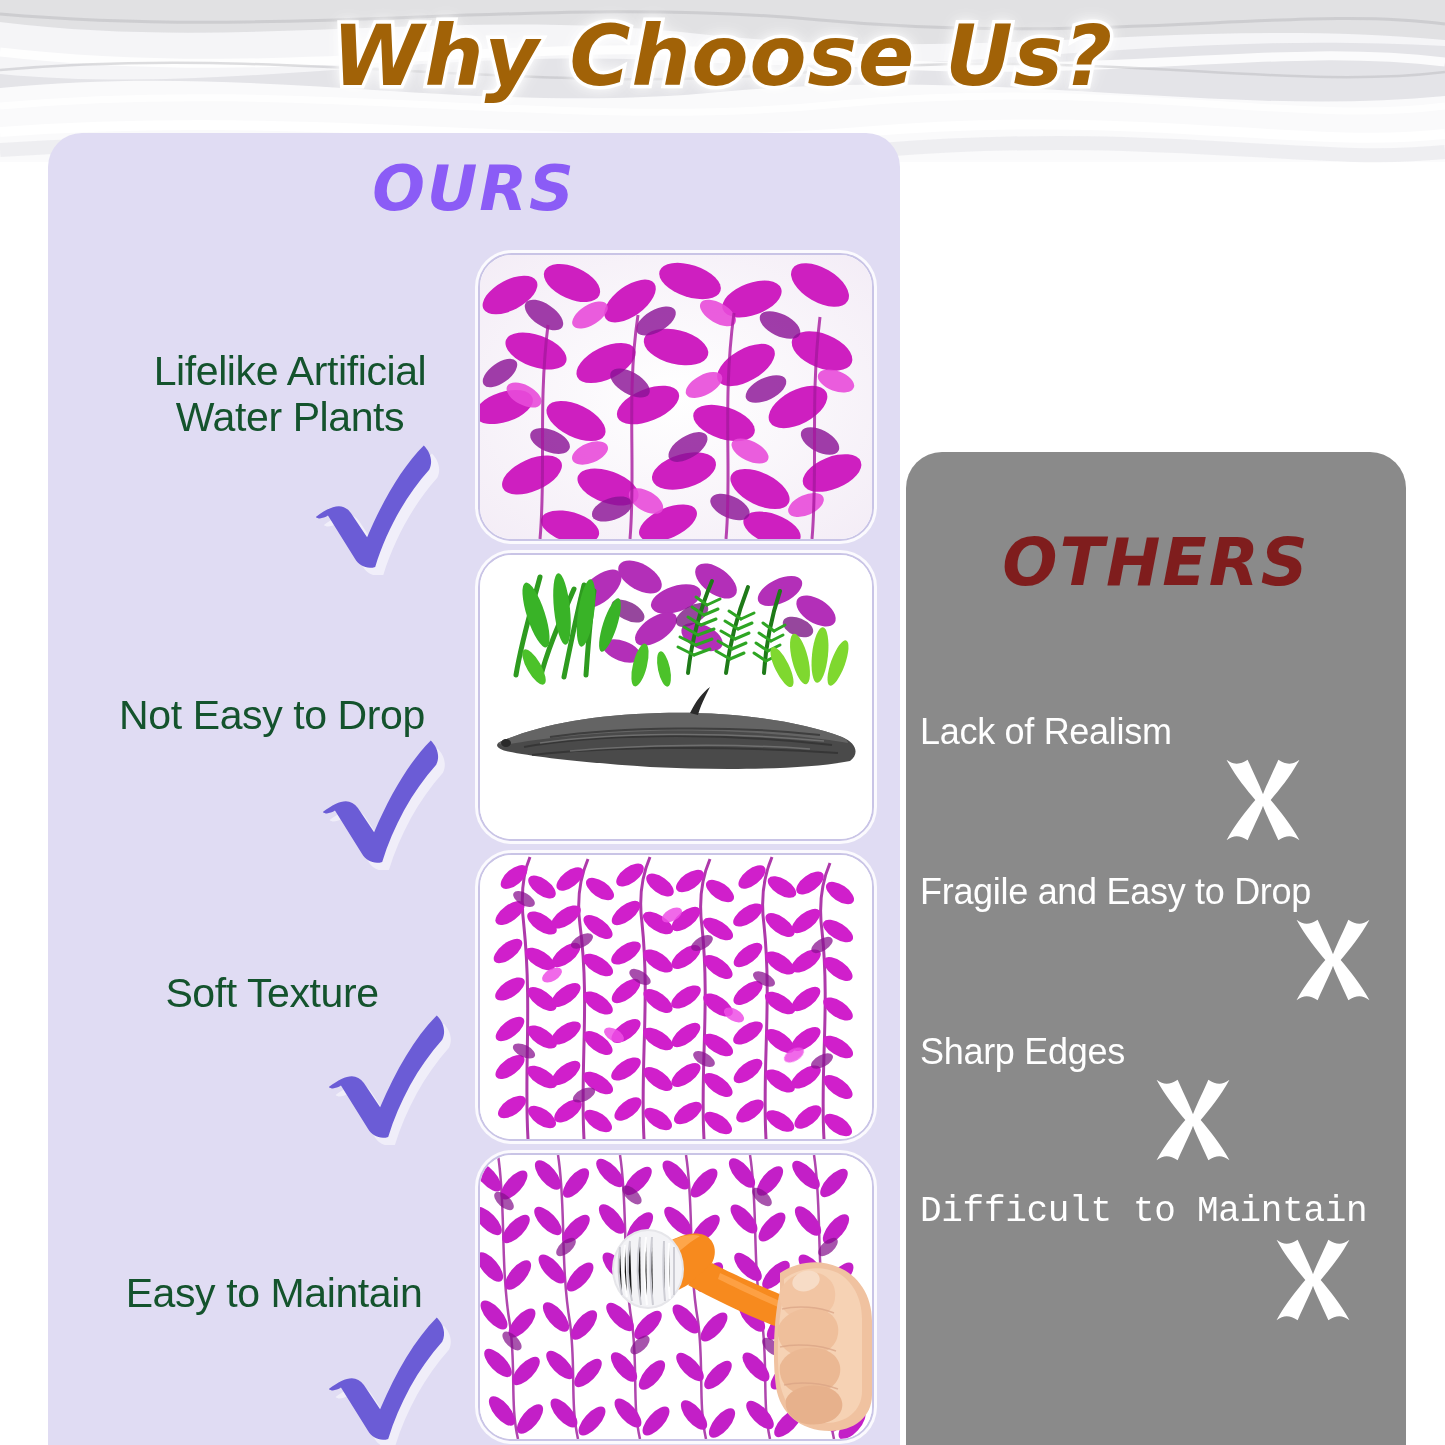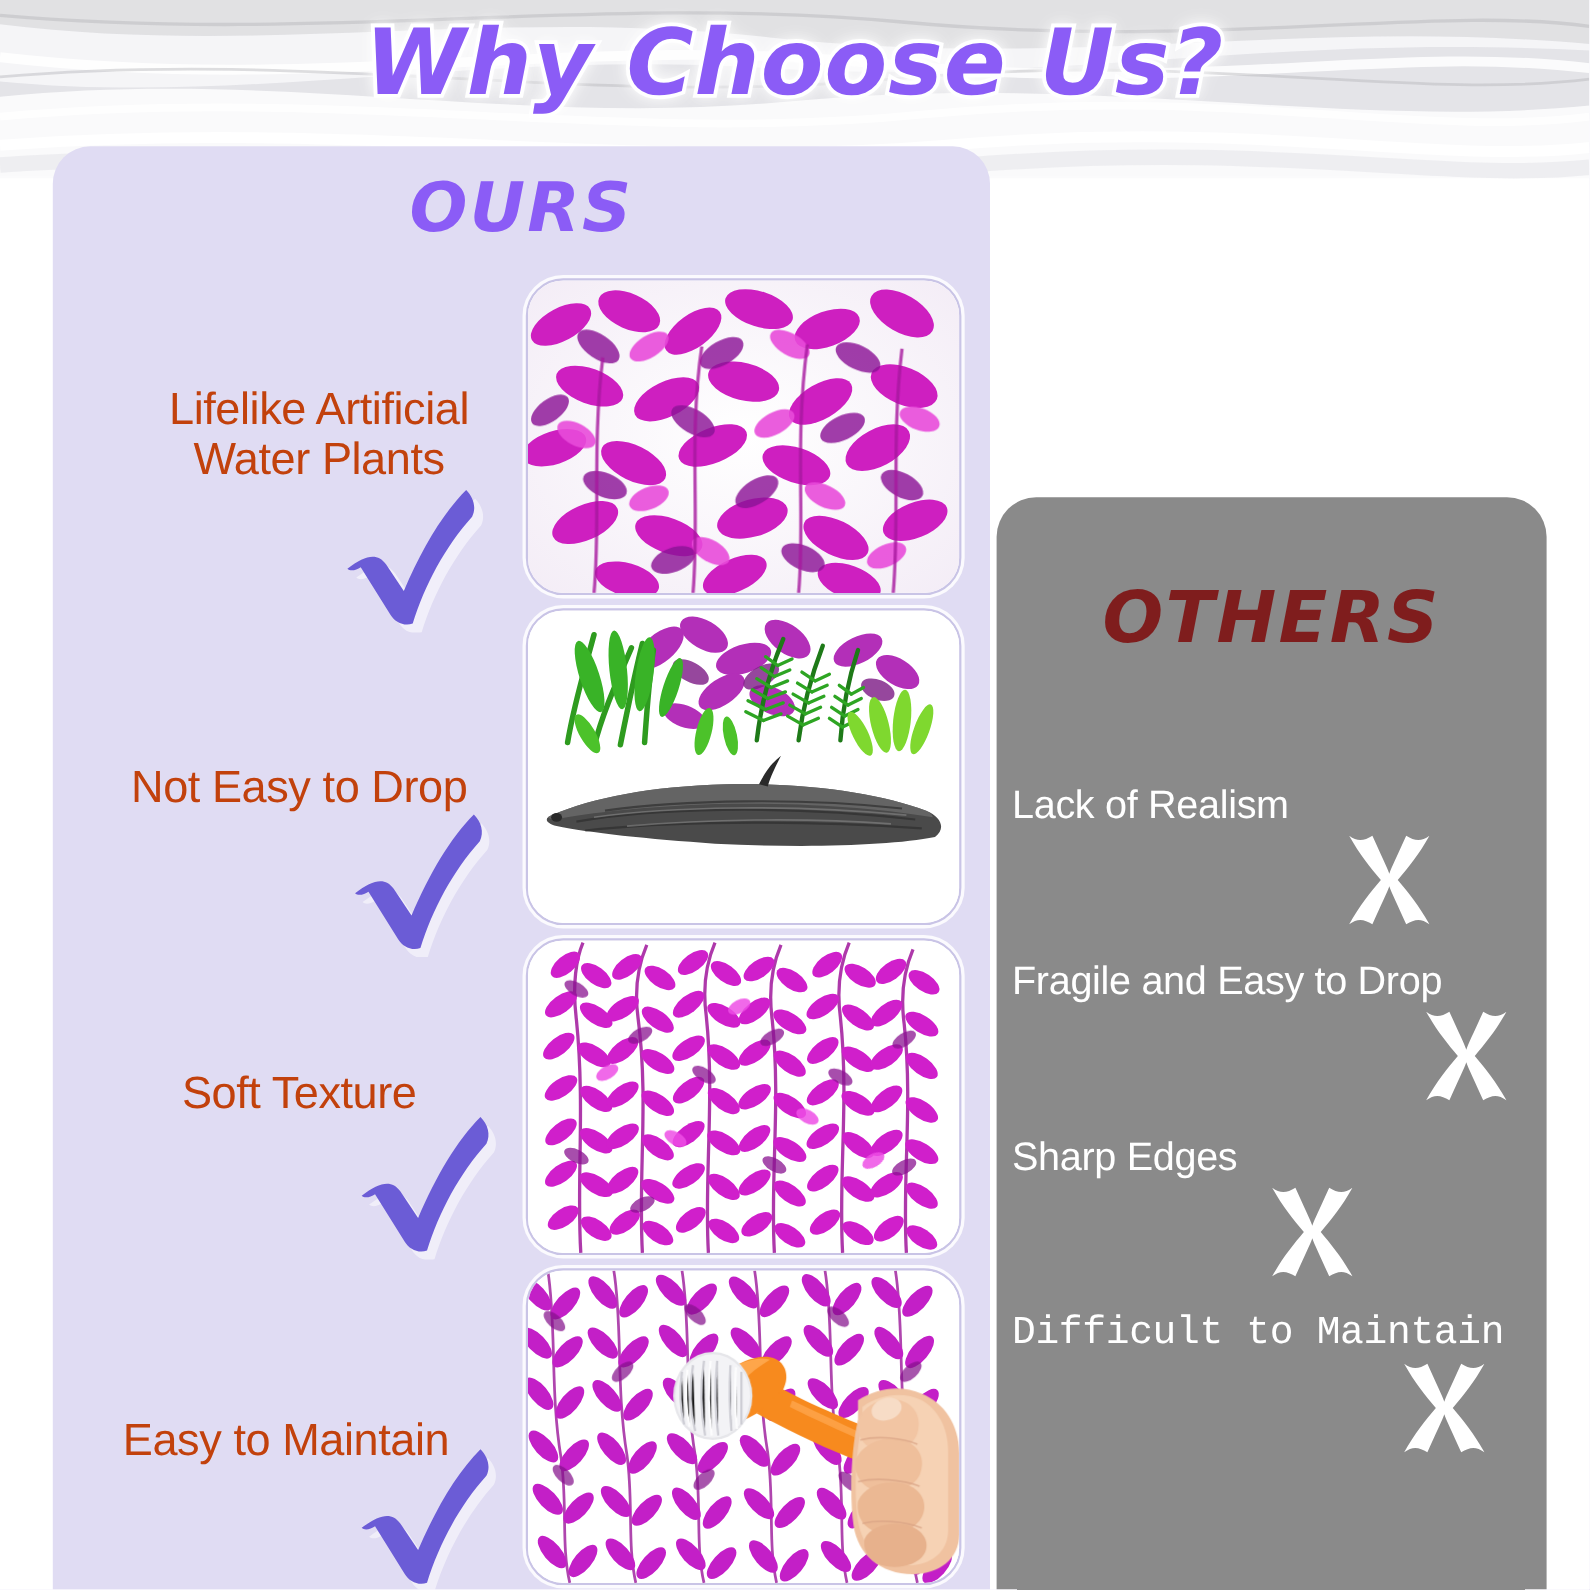--- a/index.html
+++ b/index.html
@@ -38,21 +38,21 @@
     text-align: center;
     z-index: 6;
   }
   #title-text {
     display: inline-block;
     font-family: "DejaVu Sans", sans-serif;
     font-weight: bold;
     font-style: italic;
     font-size: 83px;
     letter-spacing: 1px;
-    color: #8b5cf6;
+    color: #a16207;
     -webkit-text-stroke: 7px #ffffff;
     paint-order: stroke fill;
     text-shadow:
       0 0 14px #ffffff,
       0 0 20px #ffffff,
       0 0 6px #ffffff;
   }
 
   
   #ours-panel {
@@ -82,21 +82,21 @@
 
   
   .ours-row {
     position: absolute;
     z-index: 4;
   }
   .ours-label {
     position: absolute;
     width: 420px;
     text-align: center;
-    color: #c2410c;
+    color: #14532d;
     font-size: 41px;
     line-height: 1.13;
     font-family: "Liberation Sans", sans-serif;
     font-weight: normal;
     letter-spacing: -0.4px;
   }
   .check-mark {
     position: absolute;
     width: 135px;
     height: 135px;
@@ -495,21 +495,21 @@
         <ellipse cx="134" cy="180" rx="11" ry="6" transform="rotate(30 134 180)"></ellipse>
         <ellipse cx="192" cy="60" rx="11" ry="6" transform="rotate(-28 192 60)"></ellipse>
         <ellipse cx="254" cy="160" rx="11" ry="6" transform="rotate(28 254 160)"></ellipse>
         <ellipse cx="314" cy="200" rx="11" ry="6" transform="rotate(-30 314 200)"></ellipse>
       </g>
     </svg>
   </div>
 </div>
 
 <div class="ours-row">
-  <div class="ours-label" style="left:50px; top:1270px;margin-top:16px;">Easy to Maintain</div>
+  <div class="ours-label" style="left:64px; top:1270px;">Easy to Maintain</div>
   <svg class="check-mark" style="left:318px; top:1312px;" viewBox="0 0 100 100">
     <path d="M17,56 C14,58 10,59 8,57 C20,48 28,46 34,54 L46,72 C58,44 72,20 88,4 C93,9 95,16 92,22 C74,42 60,68 52,94 C46,96 40,93 37,88 Z" fill="#ffffff" opacity="0.5" transform="translate(5,6)"></path>
     <path d="M17,56 C14,58 10,59 8,57 C20,48 28,46 34,54 L46,72 C58,44 72,20 88,4 C93,9 95,16 92,22 C74,42 60,68 52,94 C46,96 40,93 37,88 Z" fill="#6B5CD6"></path>
   </svg>
   <div class="thumb" style="left:478px; top:1153px;">
     <svg viewBox="0 0 392 284" preserveAspectRatio="none">
       <rect width="392" height="284" fill="#ffffff"></rect>
 
       <g stroke="#9C189A" stroke-width="2.5" fill="none" opacity="0.8">
         <path d="M18,0 C26,50 20,110 30,170 C36,212 30,250 38,284"></path>

